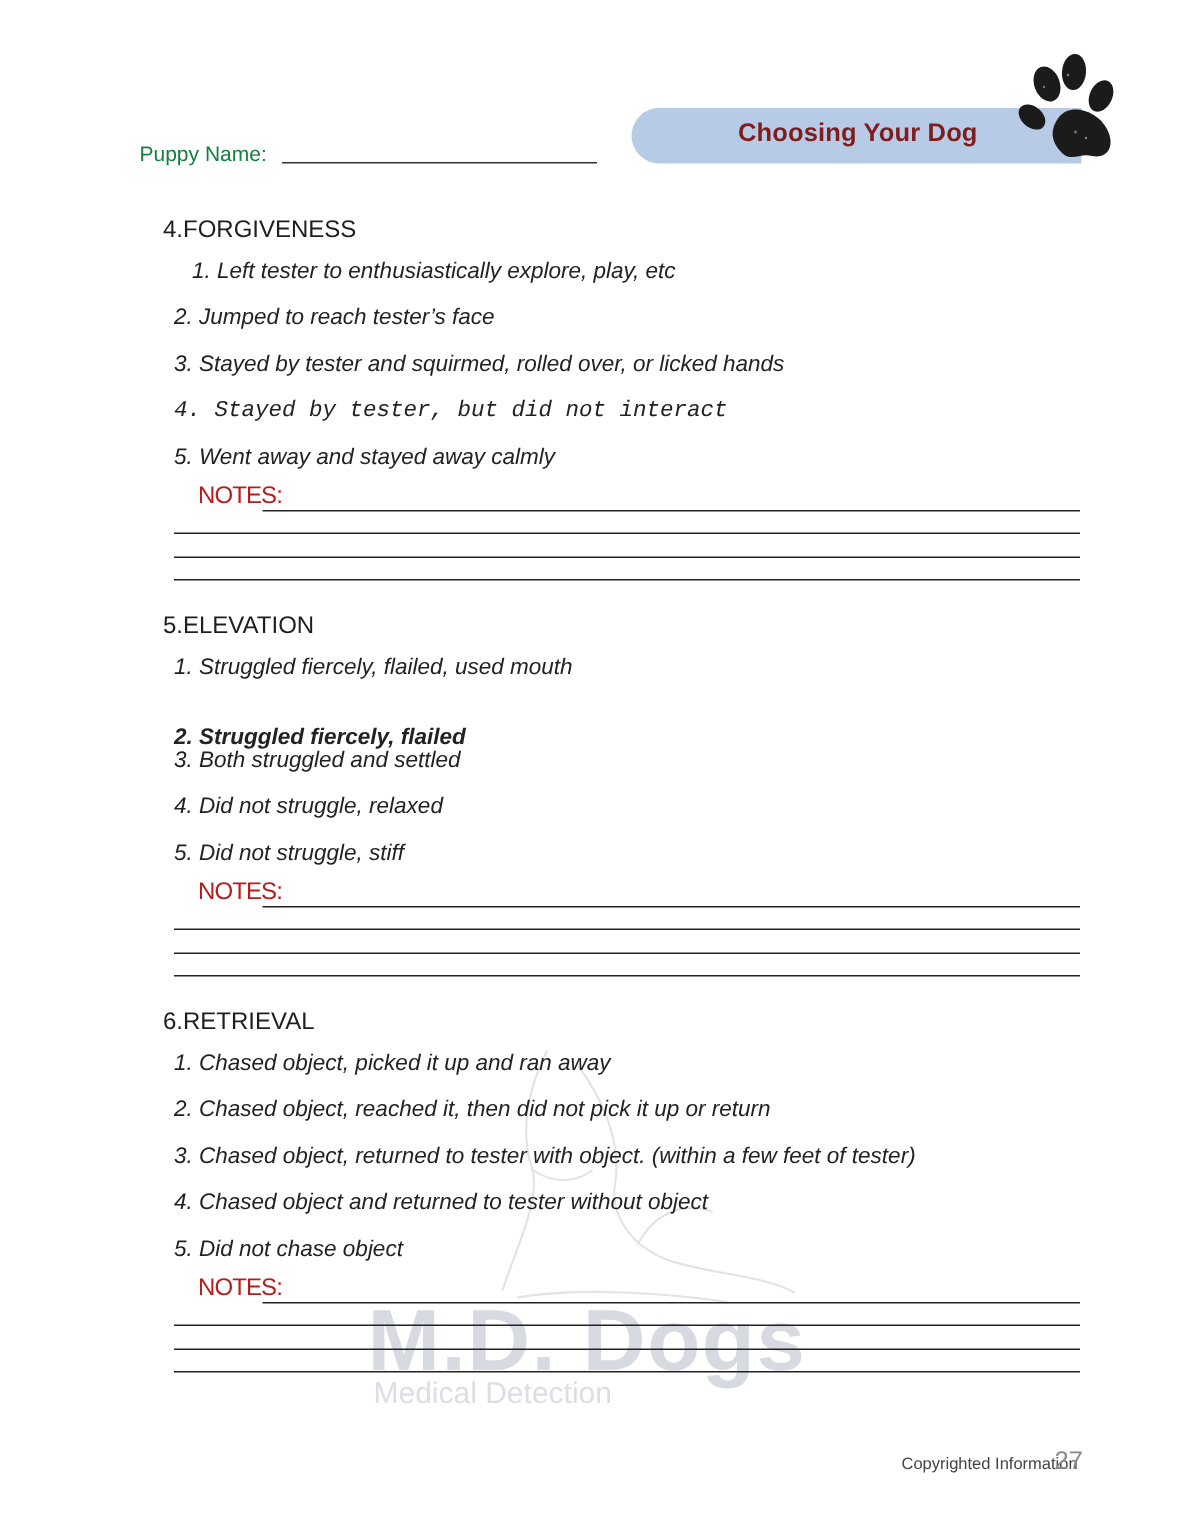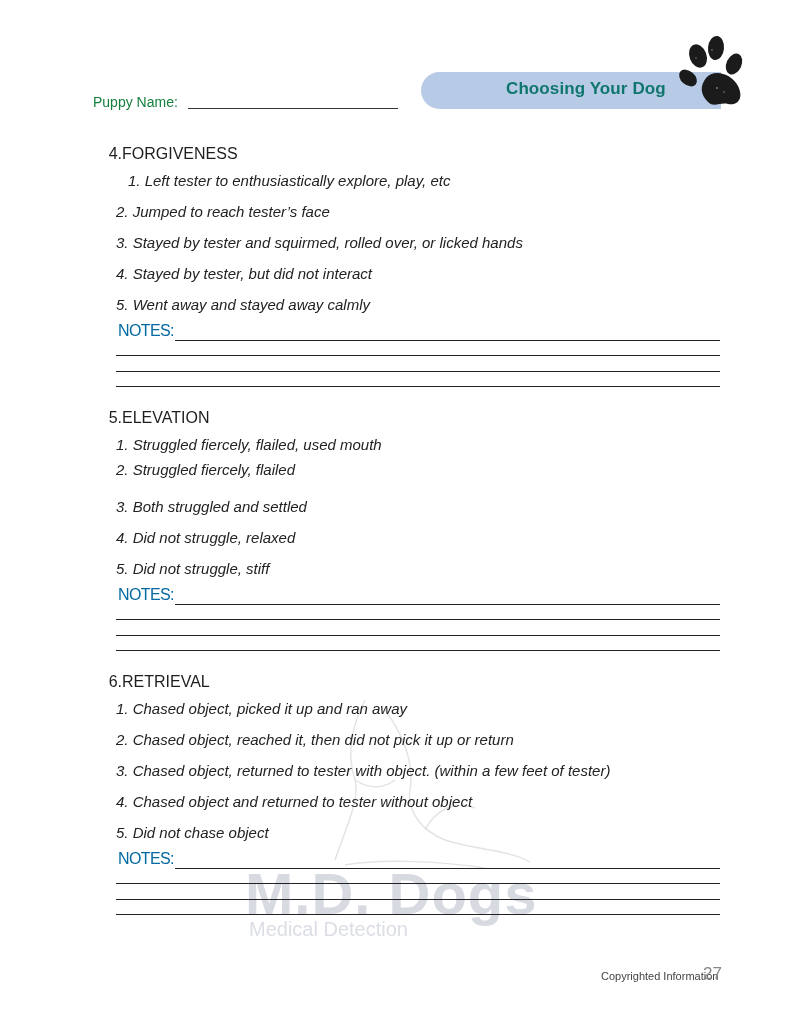--- a/index.html
+++ b/index.html
@@ -1,26 +1,26 @@
 <!DOCTYPE html>
 <html><head>
 <meta charset="utf-8">
 <style>
   html, body { margin:0; padding:0; background:#ffffff; }
   body { width:791px; height:1024px; position:relative; overflow:hidden; font-family:"Liberation Sans", sans-serif; color:#1e1e1e; }
   .header-bar { position:absolute; left:421px; top:72px; width:300px; height:37px; background:#b7cbe7; border-radius:19px 0 0 19px; }
-  .header-title { position:absolute; left:506px; top:79px; font-size:17px; font-weight:bold; color:#0f766e; letter-spacing:0.1px; }
+  .header-title { position:absolute; left:492px; top:79px; font-size:17px; font-weight:bold; color:#7f1d1d; letter-spacing:0.1px; }
   .paw { position:absolute; left:672px; top:30px; width:80px; height:80px; }
   .puppy-name { position:absolute; left:93px; top:94px; font-size:14px; color:#15803d; }
   .puppy-line { position:absolute; left:188px; top:108px; width:210px; border-bottom:1px solid #333; }
   .section { position:absolute; left:93px; }
   .sec-head { font-size:16px; color:#1e1e1e; height:22px;text-align:right; }
   .sec-num { display:inline-block; width:29px; }
   .opt { font-style:italic; font-size:15px; color:#222; position:absolute; left:23px; white-space:nowrap; }
-  .notes-label { position:absolute; left:25px; font-size:16px; color:#0369a1; letter-spacing:-0.6px; }
+  .notes-label { position:absolute; left:39px; font-size:16px; color:#b91c1c; letter-spacing:-0.6px; }
   .rule { position:absolute; border-bottom:1.3px solid #222; }
   .watermark { position:absolute; left:245px; top:860px; width:320px; height:95px; pointer-events:none; }
   .wm-text { position:absolute; left:0; top:0; font-size:58px; font-weight:bold; color:#d8dae2; letter-spacing:1px; }
   .wm-sub { position:absolute; left:4px; top:58px; font-size:20px; color:#dcdee5; }
   .dog-sketch { position:absolute; left:325px; top:690px; width:220px; height:185px; pointer-events:none; }
   .footer { position:absolute; left:601px; top:970px; font-size:11px; color:#444; }
   .page-num { position:absolute; left:703px; top:964px; font-size:17px; color:#888; }
 </style>
 </head>
 <body>
@@ -50,35 +50,35 @@
   <path d="M100 140 C110 120, 130 110, 150 118"></path>
 </svg>
 
 <div class="section" style="top:145px;">
   <div class="sec-head">
     <span class="sec-num">4.</span><span>FORGIVENESS</span>
   </div>
   <div class="opt" style="top:27px;margin-left:12px;">1. Left tester to enthusiastically explore, play, etc</div>
   <div class="opt" style="top:58px;">2. Jumped to reach tester’s face</div>
   <div class="opt" style="top:89px;">3. Stayed by tester and squirmed, rolled over, or licked hands</div>
-  <div class="opt" style="top:120px;">4. Stayed by tester, but did not interact</div>
+  <div class="opt" style="top:120px;font-family:Liberation Mono, monospace;">4. Stayed by tester, but did not interact</div>
   <div class="opt" style="top:151px;">5. Went away and stayed away calmly</div>
   <div class="notes-label" style="top:177px;">NOTES:</div>
   <div class="rule" style="left:82px; top:195px; width:545px;"></div>
   <div class="rule" style="left:23px; top:210px; width:604px;"></div>
   <div class="rule" style="left:23px; top:226px; width:604px;"></div>
   <div class="rule" style="left:23px; top:241px; width:604px;"></div>
 </div>
 
 <div class="section" style="top:409px;">
   <div class="sec-head">
     <span class="sec-num">5.</span><span>ELEVATION</span>
   </div>
   <div class="opt" style="top:27px;">1. Struggled fiercely, flailed, used mouth</div>
-  <div class="opt" style="top:52px;">2. Struggled fiercely, flailed</div>
+  <div class="opt" style="top:74px;font-weight:bold;">2. Struggled fiercely, flailed</div>
   <div class="opt" style="top:89px;">3. Both struggled and settled</div>
   <div class="opt" style="top:120px;">4. Did not struggle, relaxed</div>
   <div class="opt" style="top:151px;">5. Did not struggle, stiff</div>
   <div class="notes-label" style="top:177px;">NOTES:</div>
   <div class="rule" style="left:82px; top:195px; width:545px;"></div>
   <div class="rule" style="left:23px; top:210px; width:604px;"></div>
   <div class="rule" style="left:23px; top:226px; width:604px;"></div>
   <div class="rule" style="left:23px; top:241px; width:604px;"></div>
 </div>
 

